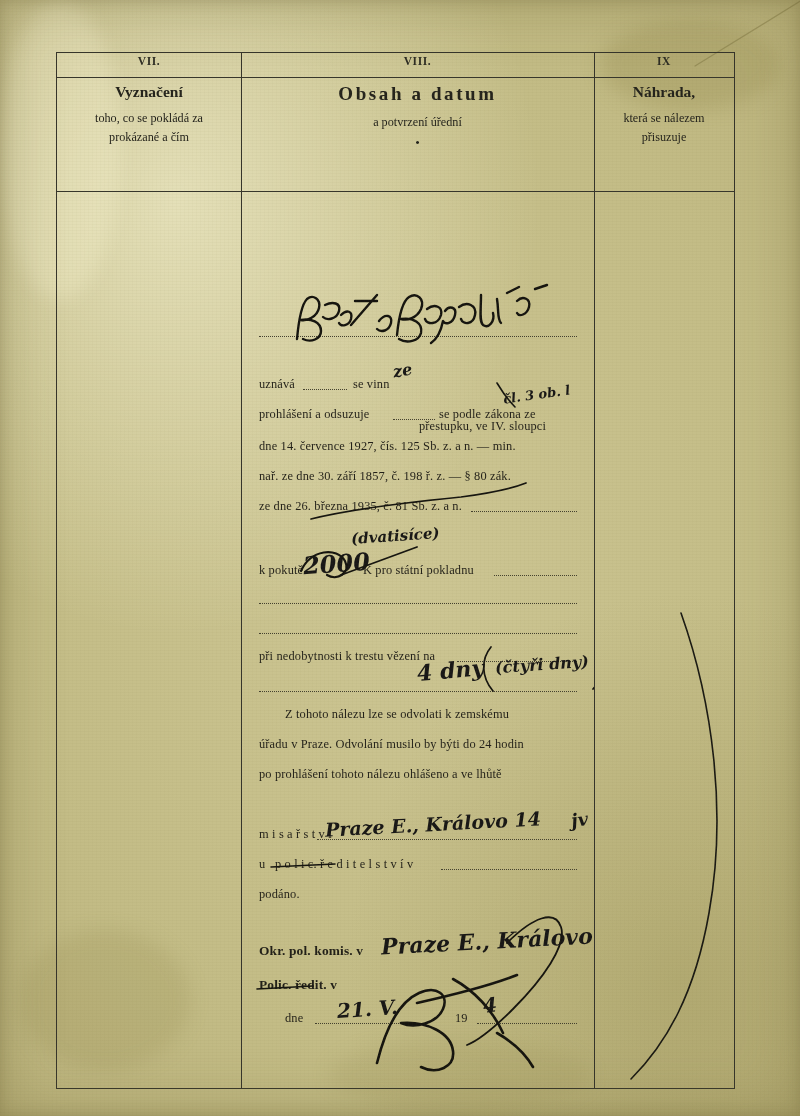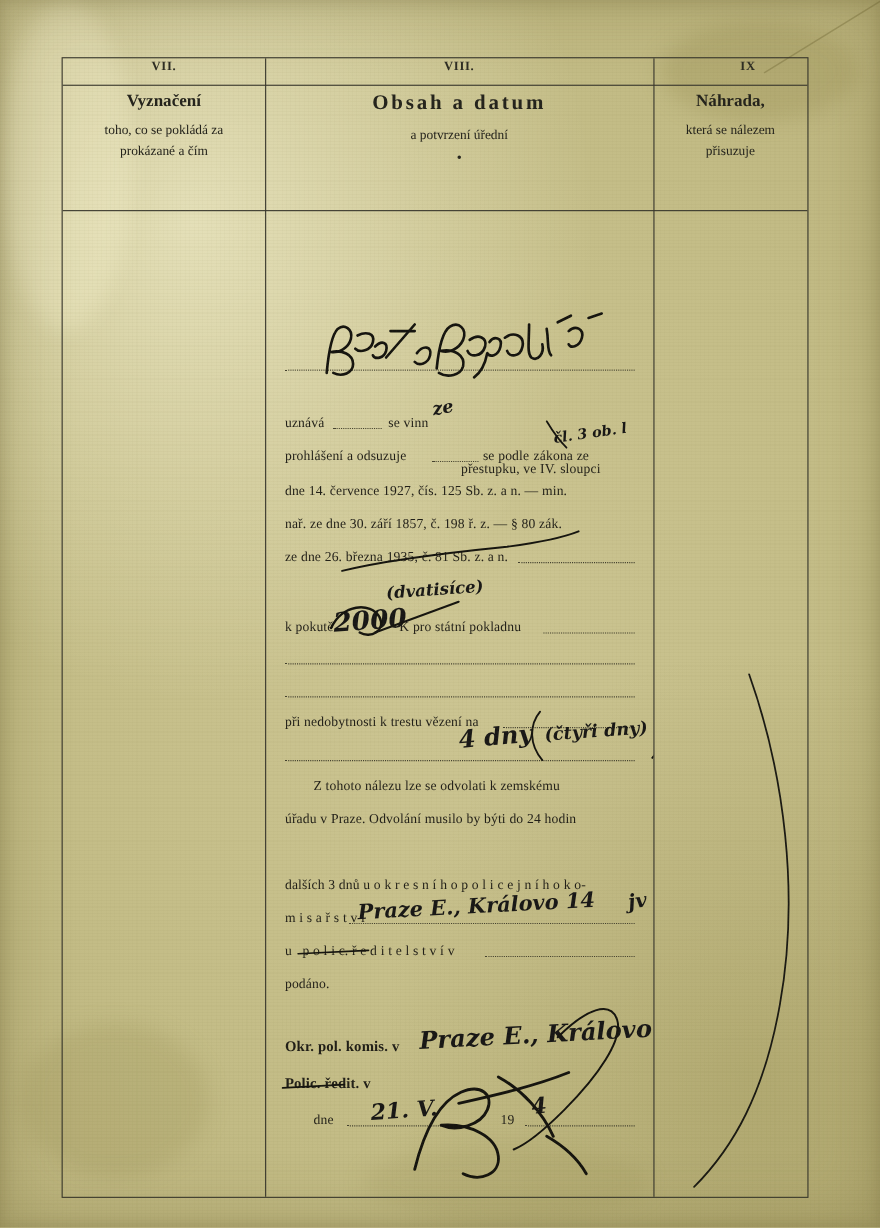--- a/index.html
+++ b/index.html
@@ -86,21 +86,21 @@
     position: absolute;
     top: 2px;
     font-size: 11.5px;
     letter-spacing: .6px;
     color: #2e2d24;
     font-weight: bold;
     text-align: center;
   }
   #num7 { left: 0;    width: 184px; }
   #num8 { left: 184px; width: 353px; }
-  #num9 { left: 537px; width: 140px; padding-left: 16px; }
+  #num9 { left: 537px; width: 140px; }
 
   .colhead {
     position: absolute;
     top: 30px;
     text-align: center;
     color: #24231c;
   }
   #head7 { left: 0;    width: 184px; }
   #head8 { left: 184px; width: 353px; }
   #head9 { left: 537px; width: 140px; }
@@ -281,21 +281,21 @@
       <div class="dotline" style="left:18px;top:500px;width:318px;"></div>
       <div class="hand" style="left:176px;top:466px;font-size:22px;transform:rotate(-5deg);">4 dny</div>
       <div class="hand" style="left:254px;top:464px;font-size:16px;transform:rotate(-4deg);">(čtyři dny)</div>
       <svg class="ink" style="left:240px;top:452px;width:130px;height:54px;">
         <path d="M10 4 C0 16 0 34 12 48" style="stroke-width:1.7"></path>
         <path d="M118 2 C126 16 124 32 112 46" style="stroke-width:1.7"></path>
       </svg>
 
       <div class="line" style="left:44px;top:516px;">Z tohoto nálezu lze se odvolati k zemskému</div>
       <div class="line" style="left:18px;top:546px;">úřadu v Praze.  Odvolání musilo by býti do 24 hodin</div>
-      <div class="line" style="left:18px;top:606px;">dalších 3 dnů  u  o k r e s n í h o   p o l i c e j n í h o   k o-</div>
+      <div class="line" style="left:18px;top:576px;">po prohlášení tohoto nálezu ohlášeno a  ve lhůtě</div>
       <div class="line" style="left:18px;top:636px;">m i s a ř s t v í</div>
       <div class="dotline" style="left:76px;top:648px;width:260px;"></div>
       <div class="line" style="left:18px;top:666px;">u</div>
       <div class="line" style="left:34px;top:666px;">p o l i c.   ř e d i t e l s t v í   v</div>
       <div class="dotline" style="left:200px;top:678px;width:136px;"></div>
       <svg class="ink" style="left:30px;top:666px;width:100px;height:20px;">
         <path d="M0 10 L64 7" style="stroke-width:1.5"></path>
       </svg>
       <div class="line" style="left:18px;top:696px;">podáno.</div>
 

